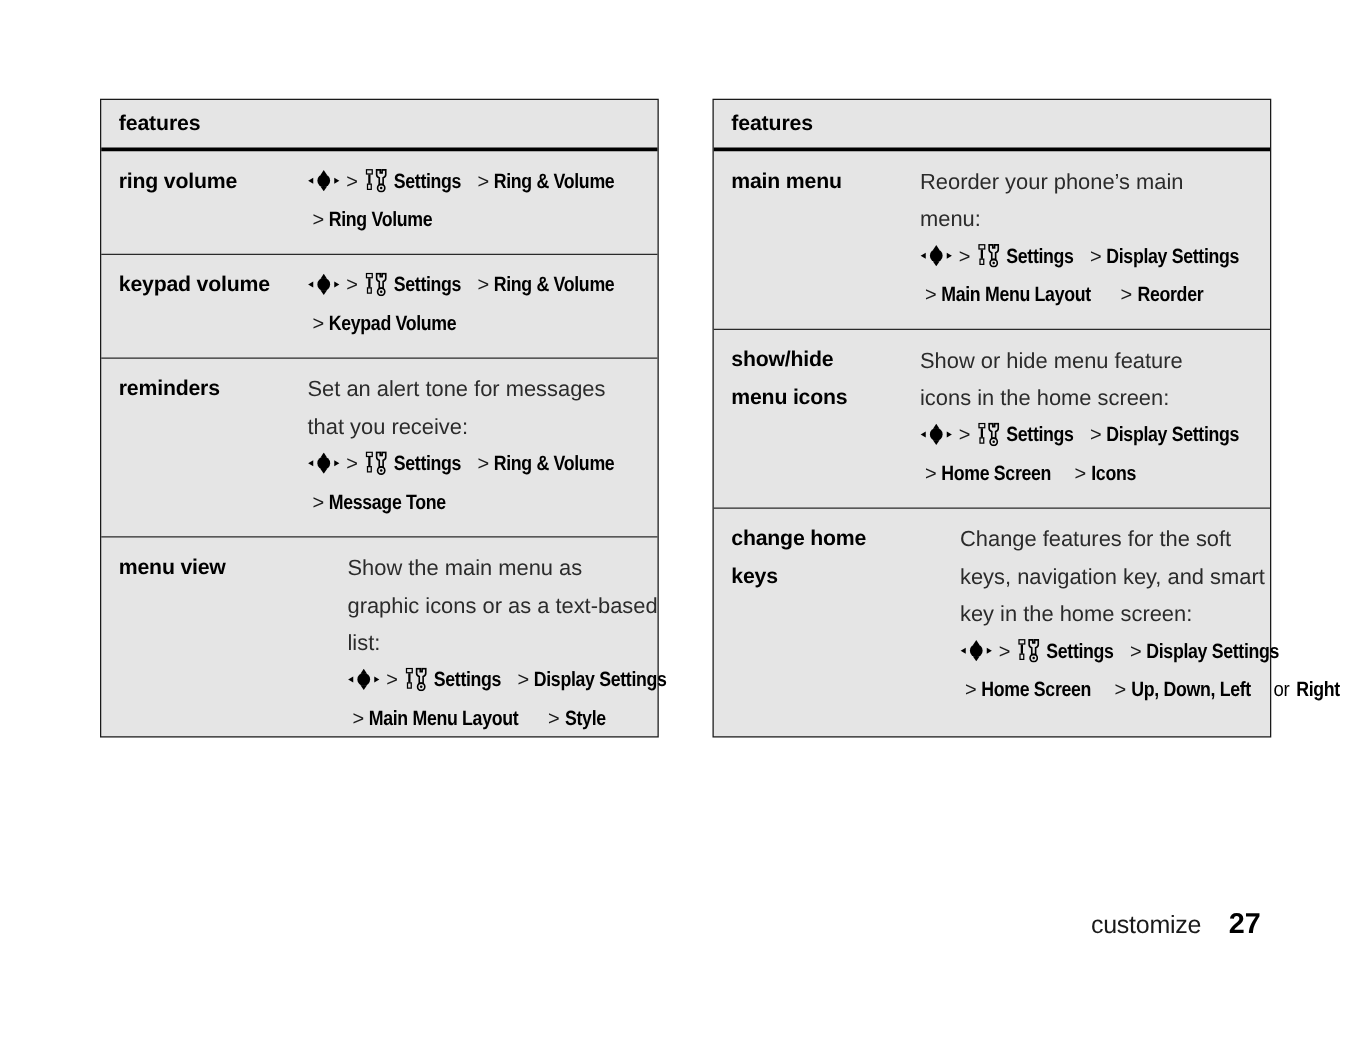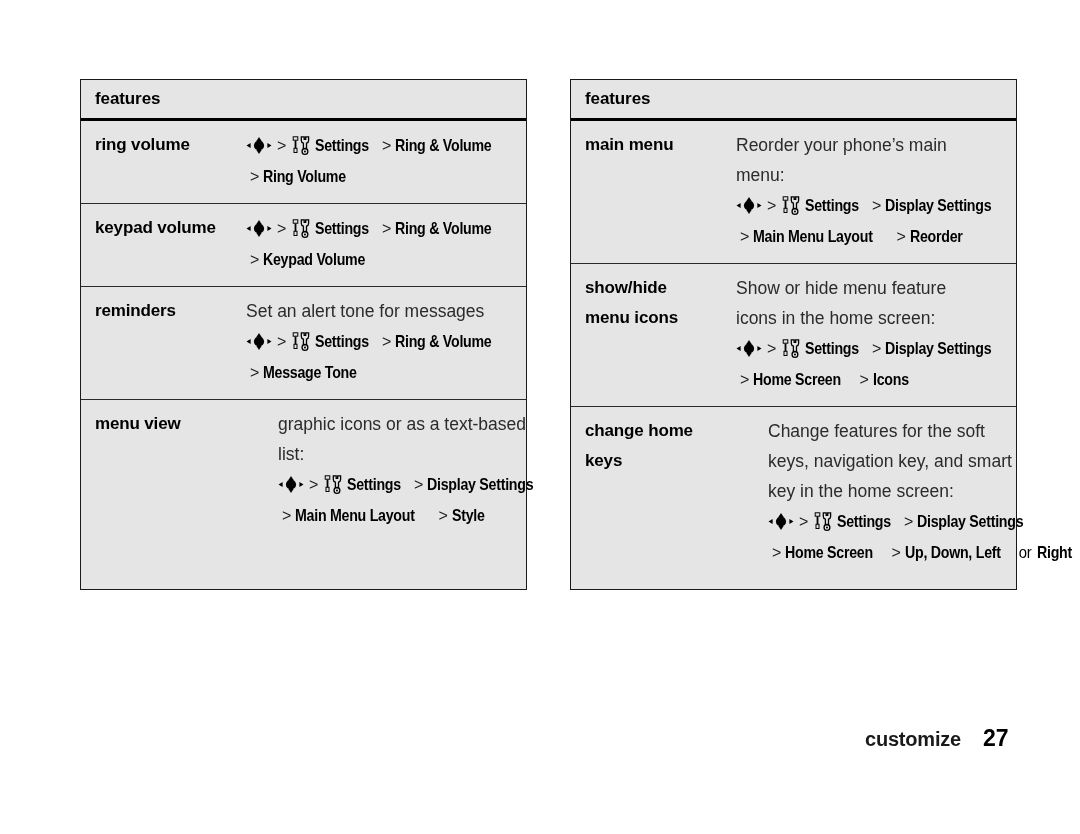--- a/index.html
+++ b/index.html
@@ -133,21 +133,21 @@
     left: 0;
     top: 725px;
     width: 1017px;
     text-align: right;
     display: flex;
     justify-content: flex-end;
     align-items: baseline;
   }
   #footer .chapter {
     font-size: 20px;
-    font-weight: 700;
+    font-weight: 400;
     color: #1a1a1a;
     letter-spacing: -0.2px;
   }
   #footer .pageno {
     font-size: 23px;
     font-weight: bold;
     color: #000;
     margin-left: 22px;
     width: 34px;
     text-align: left;
@@ -204,20 +204,21 @@
             </svg><span class="pt">Settings</span><span class="sep">&gt;</span><span class="pt">Ring &amp; Volume</span></div>
           <div class="path-line"><span class="sep">&gt;</span><span class="pt">Keypad Volume</span></div>
         </div>
       </div>
       <div class="row">
         <div class="cell-term">
           <div class="term-line">reminders</div>
         </div>
         <div class="cell-desc">
           <div class="desc-line">Set an alert tone for messages</div>
+          <div class="desc-line">that you receive:</div>
           <div class="path-line pad-top"><svg viewBox="0 0 26 17" class="icon-nav">
               <circle cx="13" cy="8.5" r="5.1" fill="#000"></circle>
               <polygon points="13,0 15.6,3.9 10.4,3.9" fill="#000"></polygon>
               <polygon points="13,17 15.6,13.1 10.4,13.1" fill="#000"></polygon>
               <polygon points="0.5,8.5 4.6,6.1 4.6,10.9" fill="#000"></polygon>
               <polygon points="25.5,8.5 21.4,6.1 21.4,10.9" fill="#000"></polygon>
             </svg><span class="sep">&gt;</span><svg viewBox="0 0 22 19" class="icon-tools">
               <rect x="2.2" y="0.8" width="4.6" height="3.4" fill="none" stroke="#000" stroke-width="1"></rect>
               <rect x="3.6" y="4.6" width="1.8" height="7.4" fill="#000"></rect>
               <rect x="3" y="12.3" width="3" height="4.2" fill="none" stroke="#000" stroke-width="1"></rect>
@@ -226,20 +227,21 @@
               <circle cx="13.95" cy="15.4" r="1" fill="#000"></circle>
             </svg><span class="pt">Settings</span><span class="sep">&gt;</span><span class="pt">Ring &amp; Volume</span></div>
           <div class="path-line"><span class="sep">&gt;</span><span class="pt">Message Tone</span></div>
         </div>
       </div>
       <div class="row last">
         <div class="cell-term">
           <div class="term-line">menu view</div>
         </div>
         <div class="cell-desc">
+          <div class="desc-line">Show the main menu as</div>
           <div class="desc-line">graphic icons or as a text-based</div>
           <div class="desc-line">list:</div>
           <div class="path-line pad-top"><svg viewBox="0 0 26 17" class="icon-nav">
               <circle cx="13" cy="8.5" r="5.1" fill="#000"></circle>
               <polygon points="13,0 15.6,3.9 10.4,3.9" fill="#000"></polygon>
               <polygon points="13,17 15.6,13.1 10.4,13.1" fill="#000"></polygon>
               <polygon points="0.5,8.5 4.6,6.1 4.6,10.9" fill="#000"></polygon>
               <polygon points="25.5,8.5 21.4,6.1 21.4,10.9" fill="#000"></polygon>
             </svg><span class="sep">&gt;</span><svg viewBox="0 0 22 19" class="icon-tools">
               <rect x="2.2" y="0.8" width="4.6" height="3.4" fill="none" stroke="#000" stroke-width="1"></rect>

